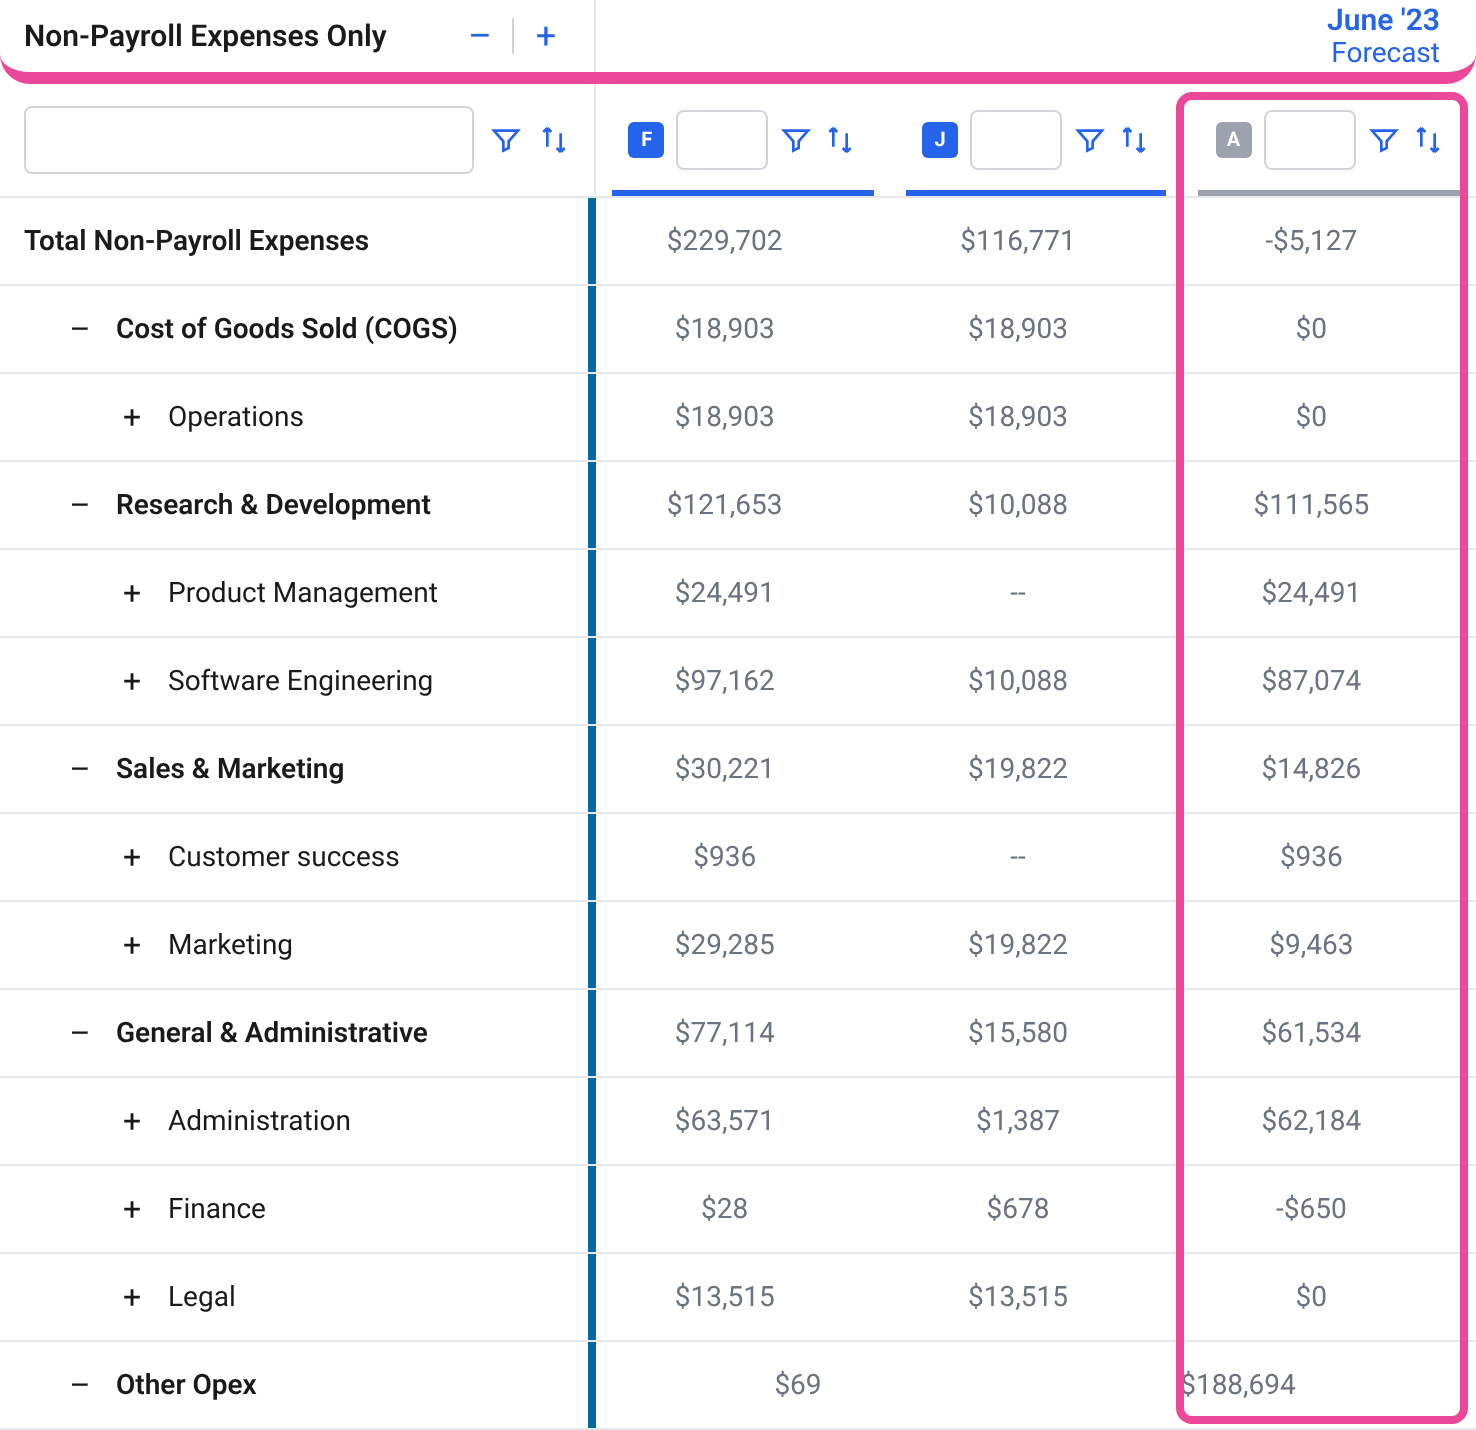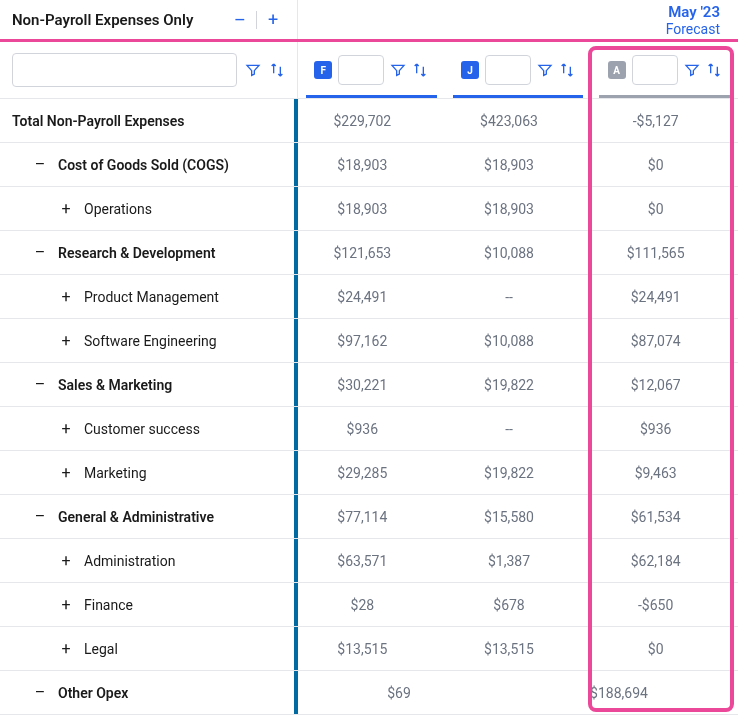--- a/index.html
+++ b/index.html
@@ -1,18 +1,18 @@
 <!DOCTYPE html>
 <html><head>
 <meta charset="utf-8">
 <style>
 * { box-sizing: border-box; margin: 0; padding: 0; }
 body { font-family: -apple-system, BlinkMacSystemFont, "Segoe UI", Roboto, sans-serif; font-size: 14px; color: #1a1a1a; background: #fff; width: 738px; }
 .container { display: flex; flex-direction: column; }
-.header-row { display: flex; height: 42px; border-bottom: 3px solid #ec4899; }
+.header-row { display: flex; height: 42px; border-bottom: 6px solid #ec4899; border-radius: 15px; }
 .title-cell { width: 298px; display: flex; align-items: center; padding: 0 12px; font-weight: 600; font-size: 15px; border-right: 1px solid #e5e7eb; justify-content: space-between; }
 .title-actions { display: flex; align-items: center; gap: 0; }
 .icon-btn { width: 24px; height: 24px; display: flex; align-items: center; justify-content: center; cursor: pointer; color: #2563eb; font-size: 18px; font-weight: 400; }
 .divider-v { width: 1px; height: 18px; background: #d1d5db; margin: 0 4px; }
 .date-cell { flex: 1; display: flex; flex-direction: column; align-items: flex-end; justify-content: center; padding-right: 18px; }
 .date-main { color: #2563eb; font-weight: 600; font-size: 15px; }
 .date-sub { color: #2563eb; font-size: 14px; }
 .filter-row { display: flex; height: 56px; align-items: center; }
 .filter-left { width: 298px; display: flex; align-items: center; padding: 0 12px; gap: 8px; border-right: 1px solid #e5e7eb; height: 100%; }
 .filter-input { flex: 1; height: 34px; border: 1px solid #d1d5db; border-radius: 4px; padding: 0 8px; font-size: 13px; }
@@ -45,21 +45,21 @@
 <div class="header-row">
   <div class="title-cell">
     <span>Non-Payroll Expenses Only</span>
     <div class="title-actions">
       <span class="icon-btn">–</span>
       <span class="divider-v"></span>
       <span class="icon-btn">+</span>
     </div>
   </div>
   <div class="date-cell">
-    <span class="date-main">May '23</span>
+    <span class="date-main">June '23</span>
     <span class="date-sub">Forecast</span>
   </div>
 </div>
 
 <div class="filter-row rel">
   <div class="filter-left">
     <input class="filter-input" style="">
     <span>
       <svg class="funnel-icon" viewBox="0 0 24 24" fill="none" stroke="#2563eb" stroke-width="2">
             <path d="M3 5h18l-7 8v5l-4 2v-7L3 5z"></path>
@@ -117,21 +117,21 @@
     <div class="col-underline underline-gray"></div>
   </div>
 </div>
 
 <div id="rows">
       <div class="data-row">
         <div class="row-label bold">
           <span>Total Non-Payroll Expenses</span>
         </div>
         <div class="row-val">$229,702</div>
-        <div class="row-val">$423,063</div>
+        <div class="row-val">$116,771</div>
         <div class="row-val">-$5,127</div>
       </div>
       <div class="data-row">
         <div class="row-label indent-1 bold">
           <span class="expand-icon">–</span>
           <span>Cost of Goods Sold (COGS)</span>
         </div>
         <div class="row-val">$18,903</div>
         <div class="row-val">$18,903</div>
         <div class="row-val">$0</div>
@@ -172,21 +172,21 @@
         <div class="row-val">$10,088</div>
         <div class="row-val">$87,074</div>
       </div>
       <div class="data-row">
         <div class="row-label indent-1 bold">
           <span class="expand-icon">–</span>
           <span>Sales &amp; Marketing</span>
         </div>
         <div class="row-val">$30,221</div>
         <div class="row-val">$19,822</div>
-        <div class="row-val">$12,067</div>
+        <div class="row-val">$14,826</div>
       </div>
       <div class="data-row">
         <div class="row-label indent-2">
           <span class="expand-icon">+</span>
           <span>Customer success</span>
         </div>
         <div class="row-val">$936</div>
         <div class="row-val">--</div>
         <div class="row-val">$936</div>
       </div>

